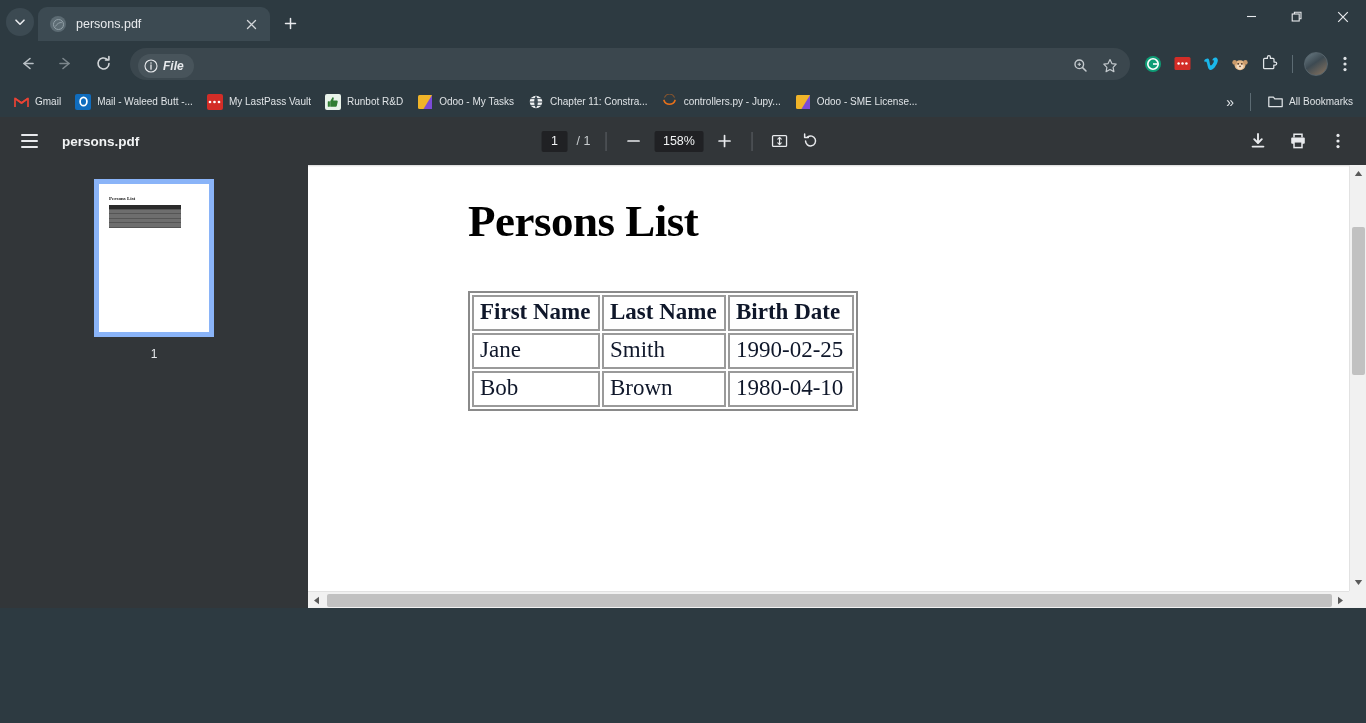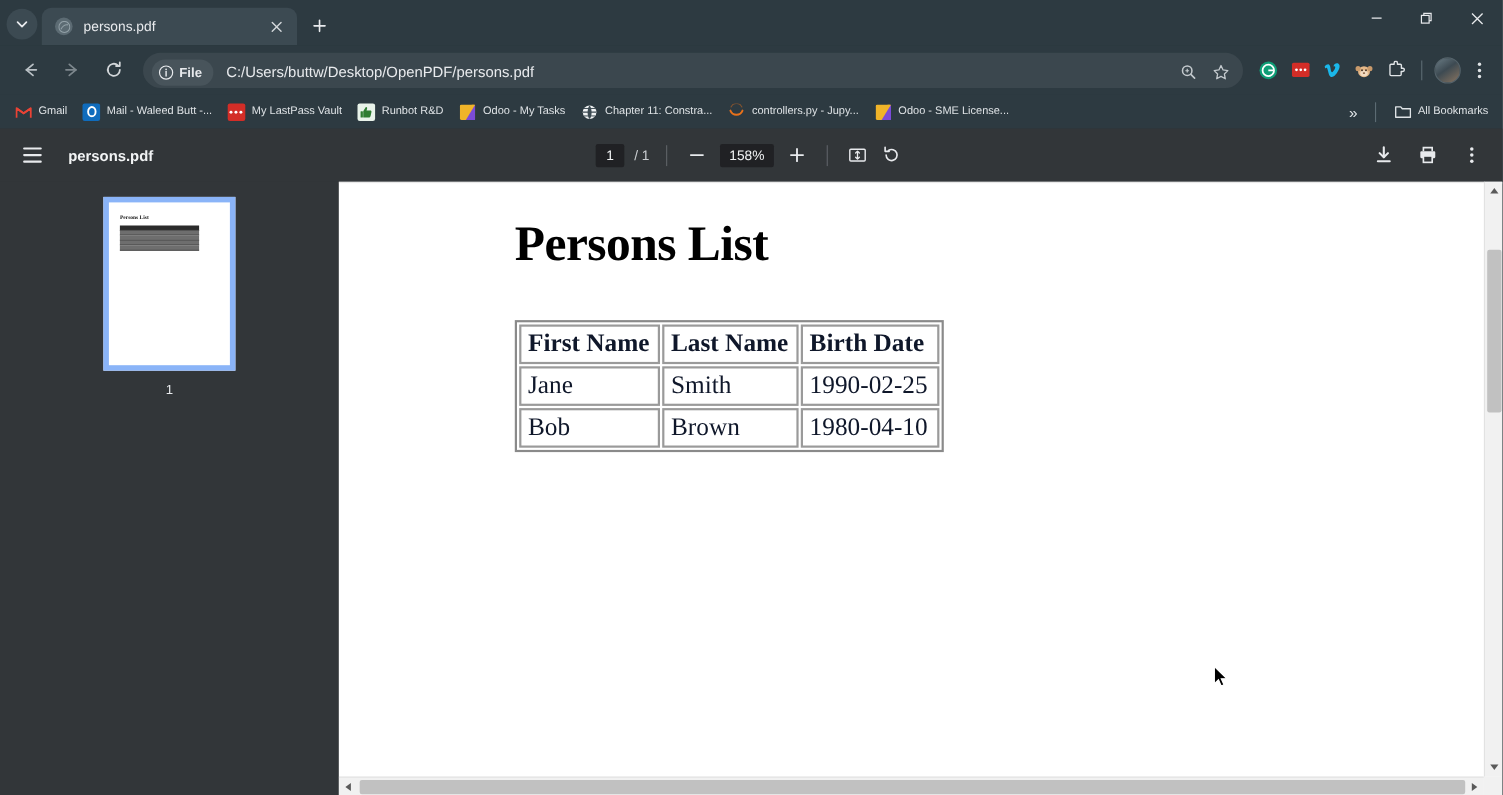--- a/index.html
+++ b/index.html
@@ -4,21 +4,21 @@
 <style>
   * { box-sizing: border-box; margin: 0; padding: 0; }
   html, body {
     width: 1366px; height: 723px;
     overflow: hidden;
     font-family: "Liberation Sans", sans-serif;
     background: #2d3a41;
   }
 
   
-  .browser { width: 1366px; height: 723px; position: relative; display: flex; flex-direction: column; }
+  .browser { width: 1366px; height: 608px; position: relative; display: flex; flex-direction: column; }
 
   
   .tabstrip {
     height: 41px; background: #2d3a41; display: flex; align-items: flex-end;
     position: relative; flex: 0 0 41px;
   }
   .tab-search {
     width: 28px; height: 28px; margin: 0 4px 5px 6px; border-radius: 14px;
     background: #3c4a52; display: flex; align-items: center; justify-content: center;
   }
@@ -48,20 +48,21 @@
   
   .toolbar {
     height: 45px; background: #2d3a41; display: flex; align-items: center;
     padding: 0 8px; flex: 0 0 45px;
   }
   .navbtn { width: 30px; height: 30px; display: flex; align-items: center; justify-content: center; margin: 0 4px; border-radius: 50%; }
   .omnibox {
     flex: 1; height: 32px; background: #3b474e; border-radius: 16px;
     display: flex; align-items: center; padding: 4px 6px 0 8px; margin: 0 6px 0 8px;
     position: relative;
+    font-style: italic;
   }
   .filechip {
     height: 24px; background: #48545b; border-radius: 12px; display: flex;
     align-items: center; padding: 0 10px 0 6px; gap: 5px; flex: 0 0 auto;
   }
   .filechip span { color: #e8eaed; font-size: 12px; font-weight: bold; }
   .url { color: #e8eaed; font-size: 13.5px; margin-left: 12px; white-space: nowrap; overflow: hidden; }
   .omni-right { margin-left: auto; display: flex; align-items: center; gap: 2px; }
   .omni-icon { width: 28px; height: 28px; display:flex; align-items:center; justify-content:center; border-radius:50%; }
   .ext-icons { display: flex; align-items: center; gap: 3px; margin-left: 4px; }
@@ -234,21 +235,20 @@
 
     <div class="omnibox">
       <span class="filechip">
         <svg width="14" height="14" viewBox="0 0 14 14">
             <circle cx="7" cy="7" r="6" fill="none" stroke="#e8eaed" stroke-width="1.1"></circle>
             <path d="M7 6 V10.2" stroke="#e8eaed" stroke-width="1.3" stroke-linecap="round"></path>
             <circle cx="7" cy="4" r="0.8" fill="#e8eaed"></circle>
           </svg>
         <span>File</span>
       </span>
-      <span class="url">C:/Users/buttw/Desktop/OpenPDF/persons.pdf</span>
       <span class="omni-right">
         <span class="omni-icon">
           <svg width="15" height="15" viewBox="0 0 15 15">
               <circle cx="6.3" cy="6.3" r="4.3" fill="none" stroke="#c3c9cd" stroke-width="1.4"></circle>
               <path d="M9.6 9.6 L13 13" stroke="#c3c9cd" stroke-width="1.5" stroke-linecap="round"></path>
               <path d="M4.6 6.3 H8" stroke="#c3c9cd" stroke-width="1.1"></path>
               <path d="M6.3 4.6 V8" stroke="#c3c9cd" stroke-width="1.1"></path>
             </svg>
         </span>
         <span class="omni-icon">

